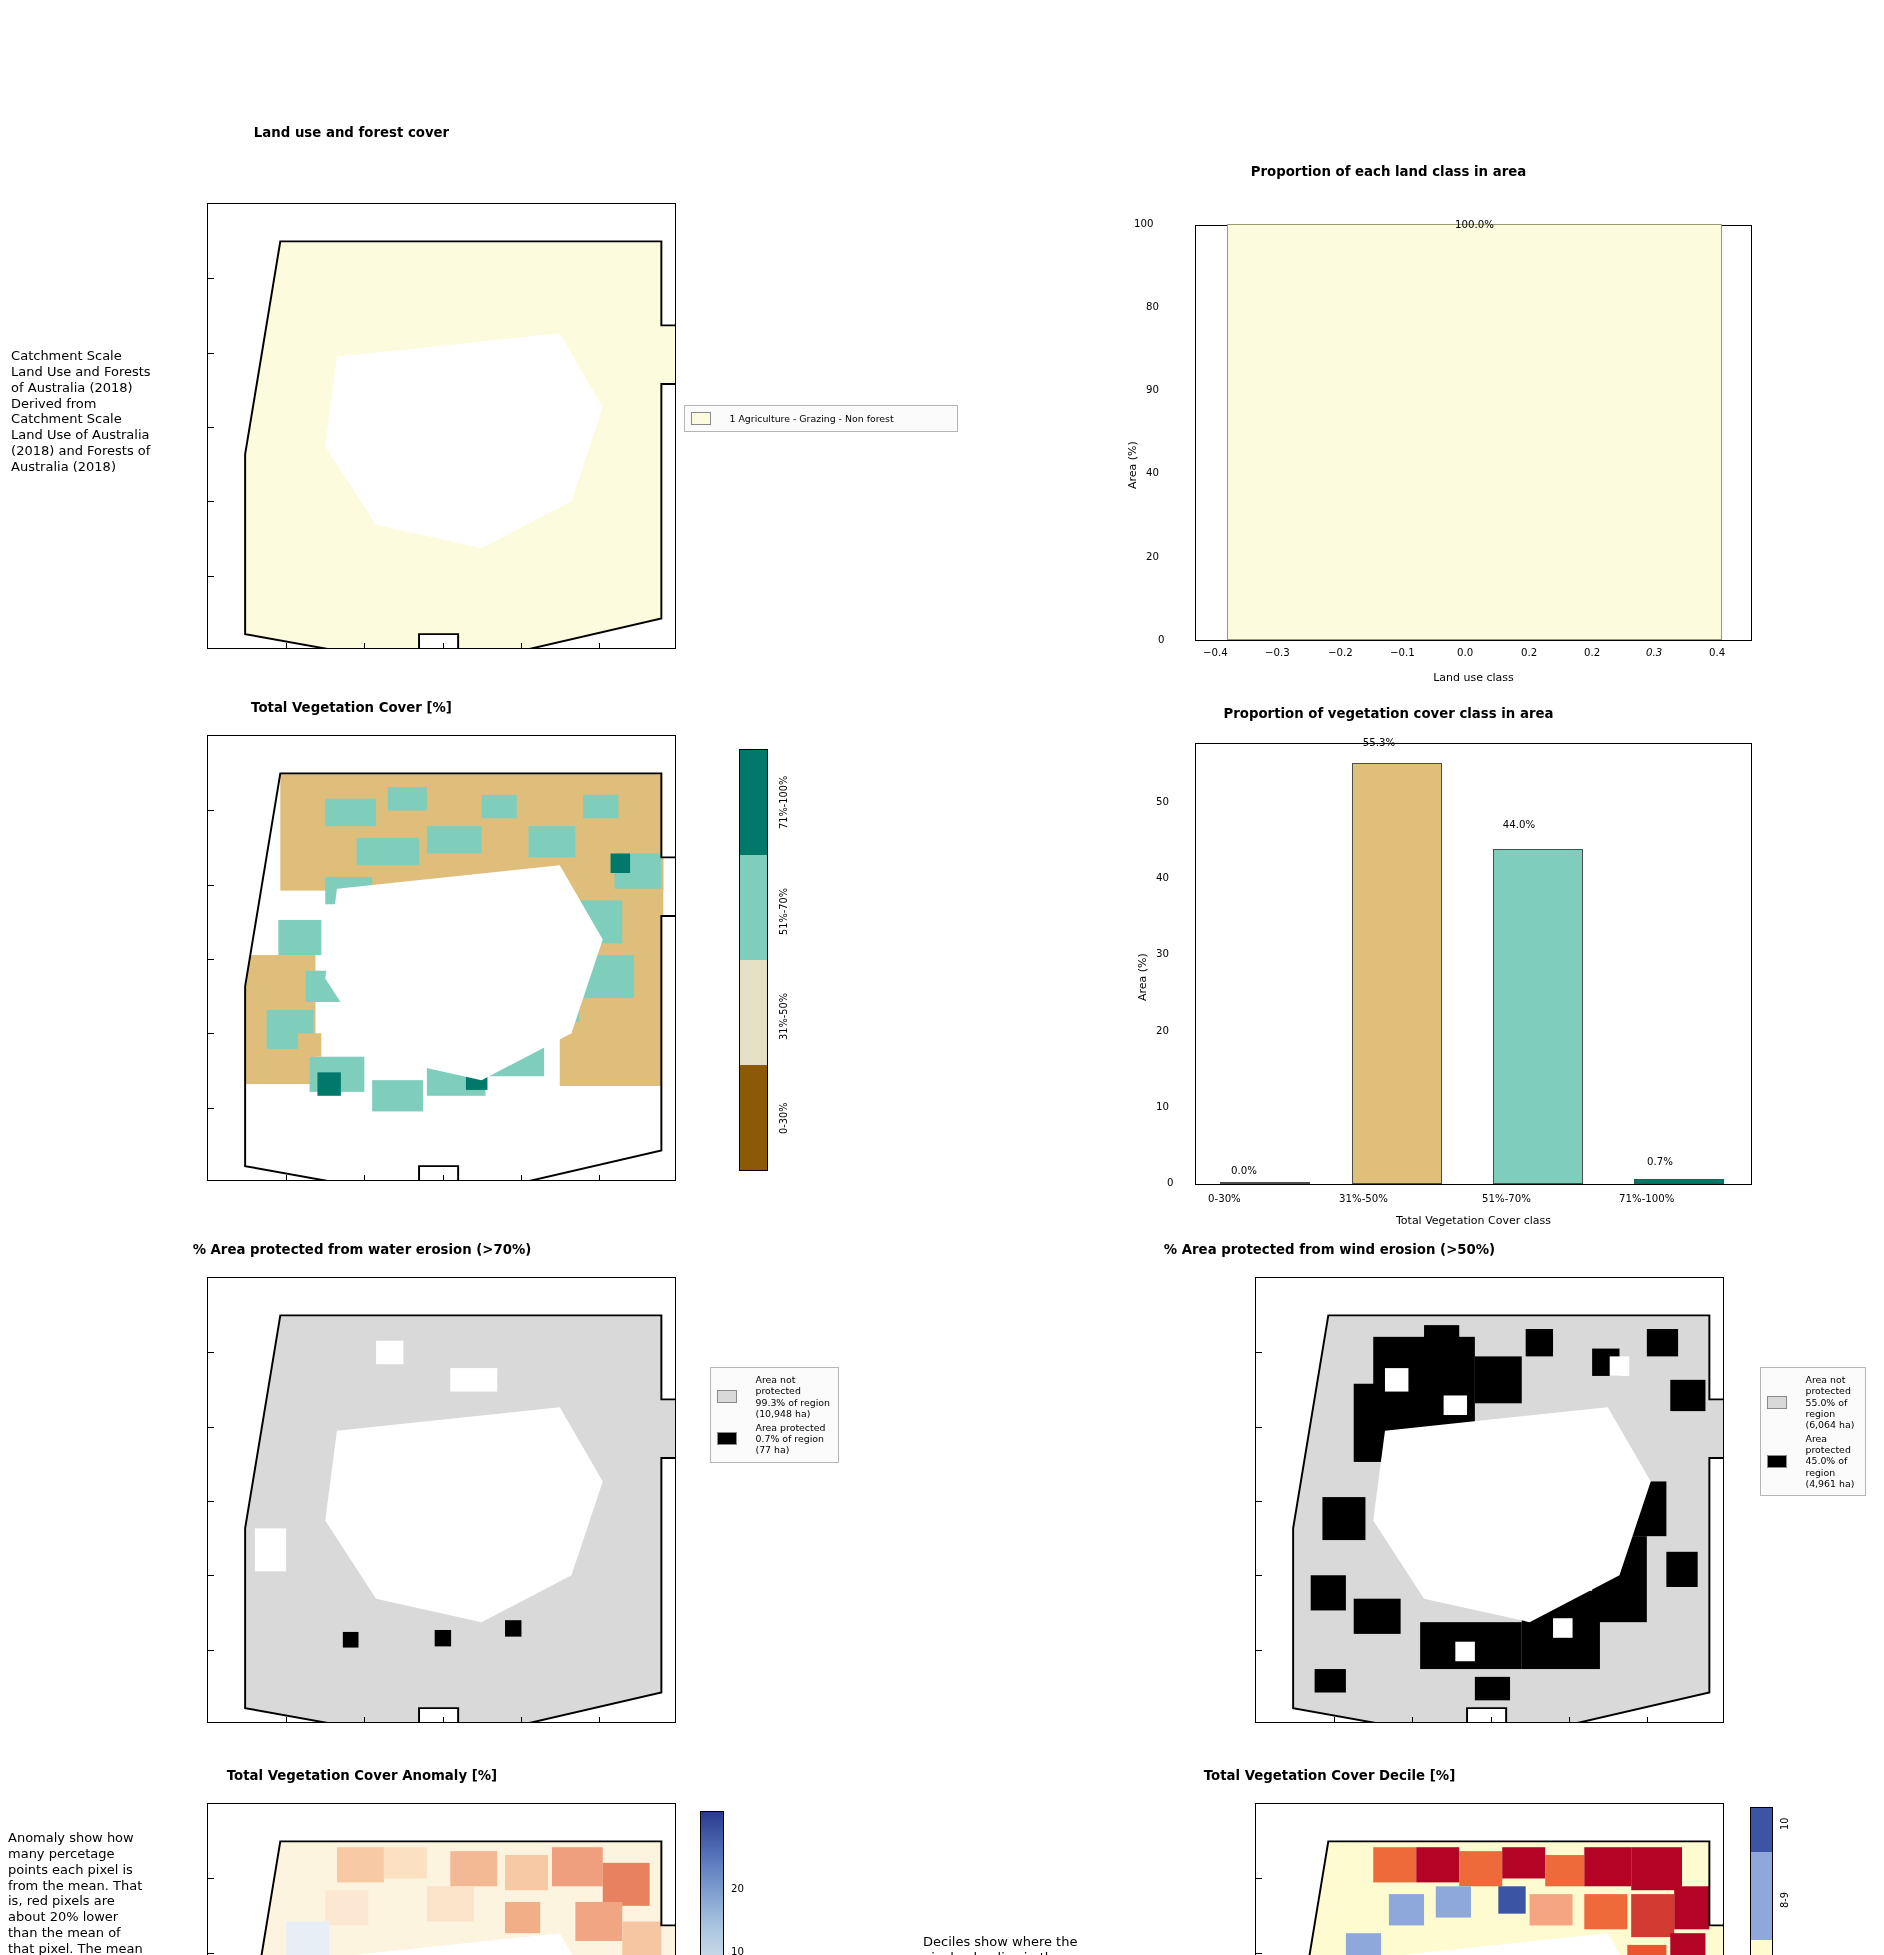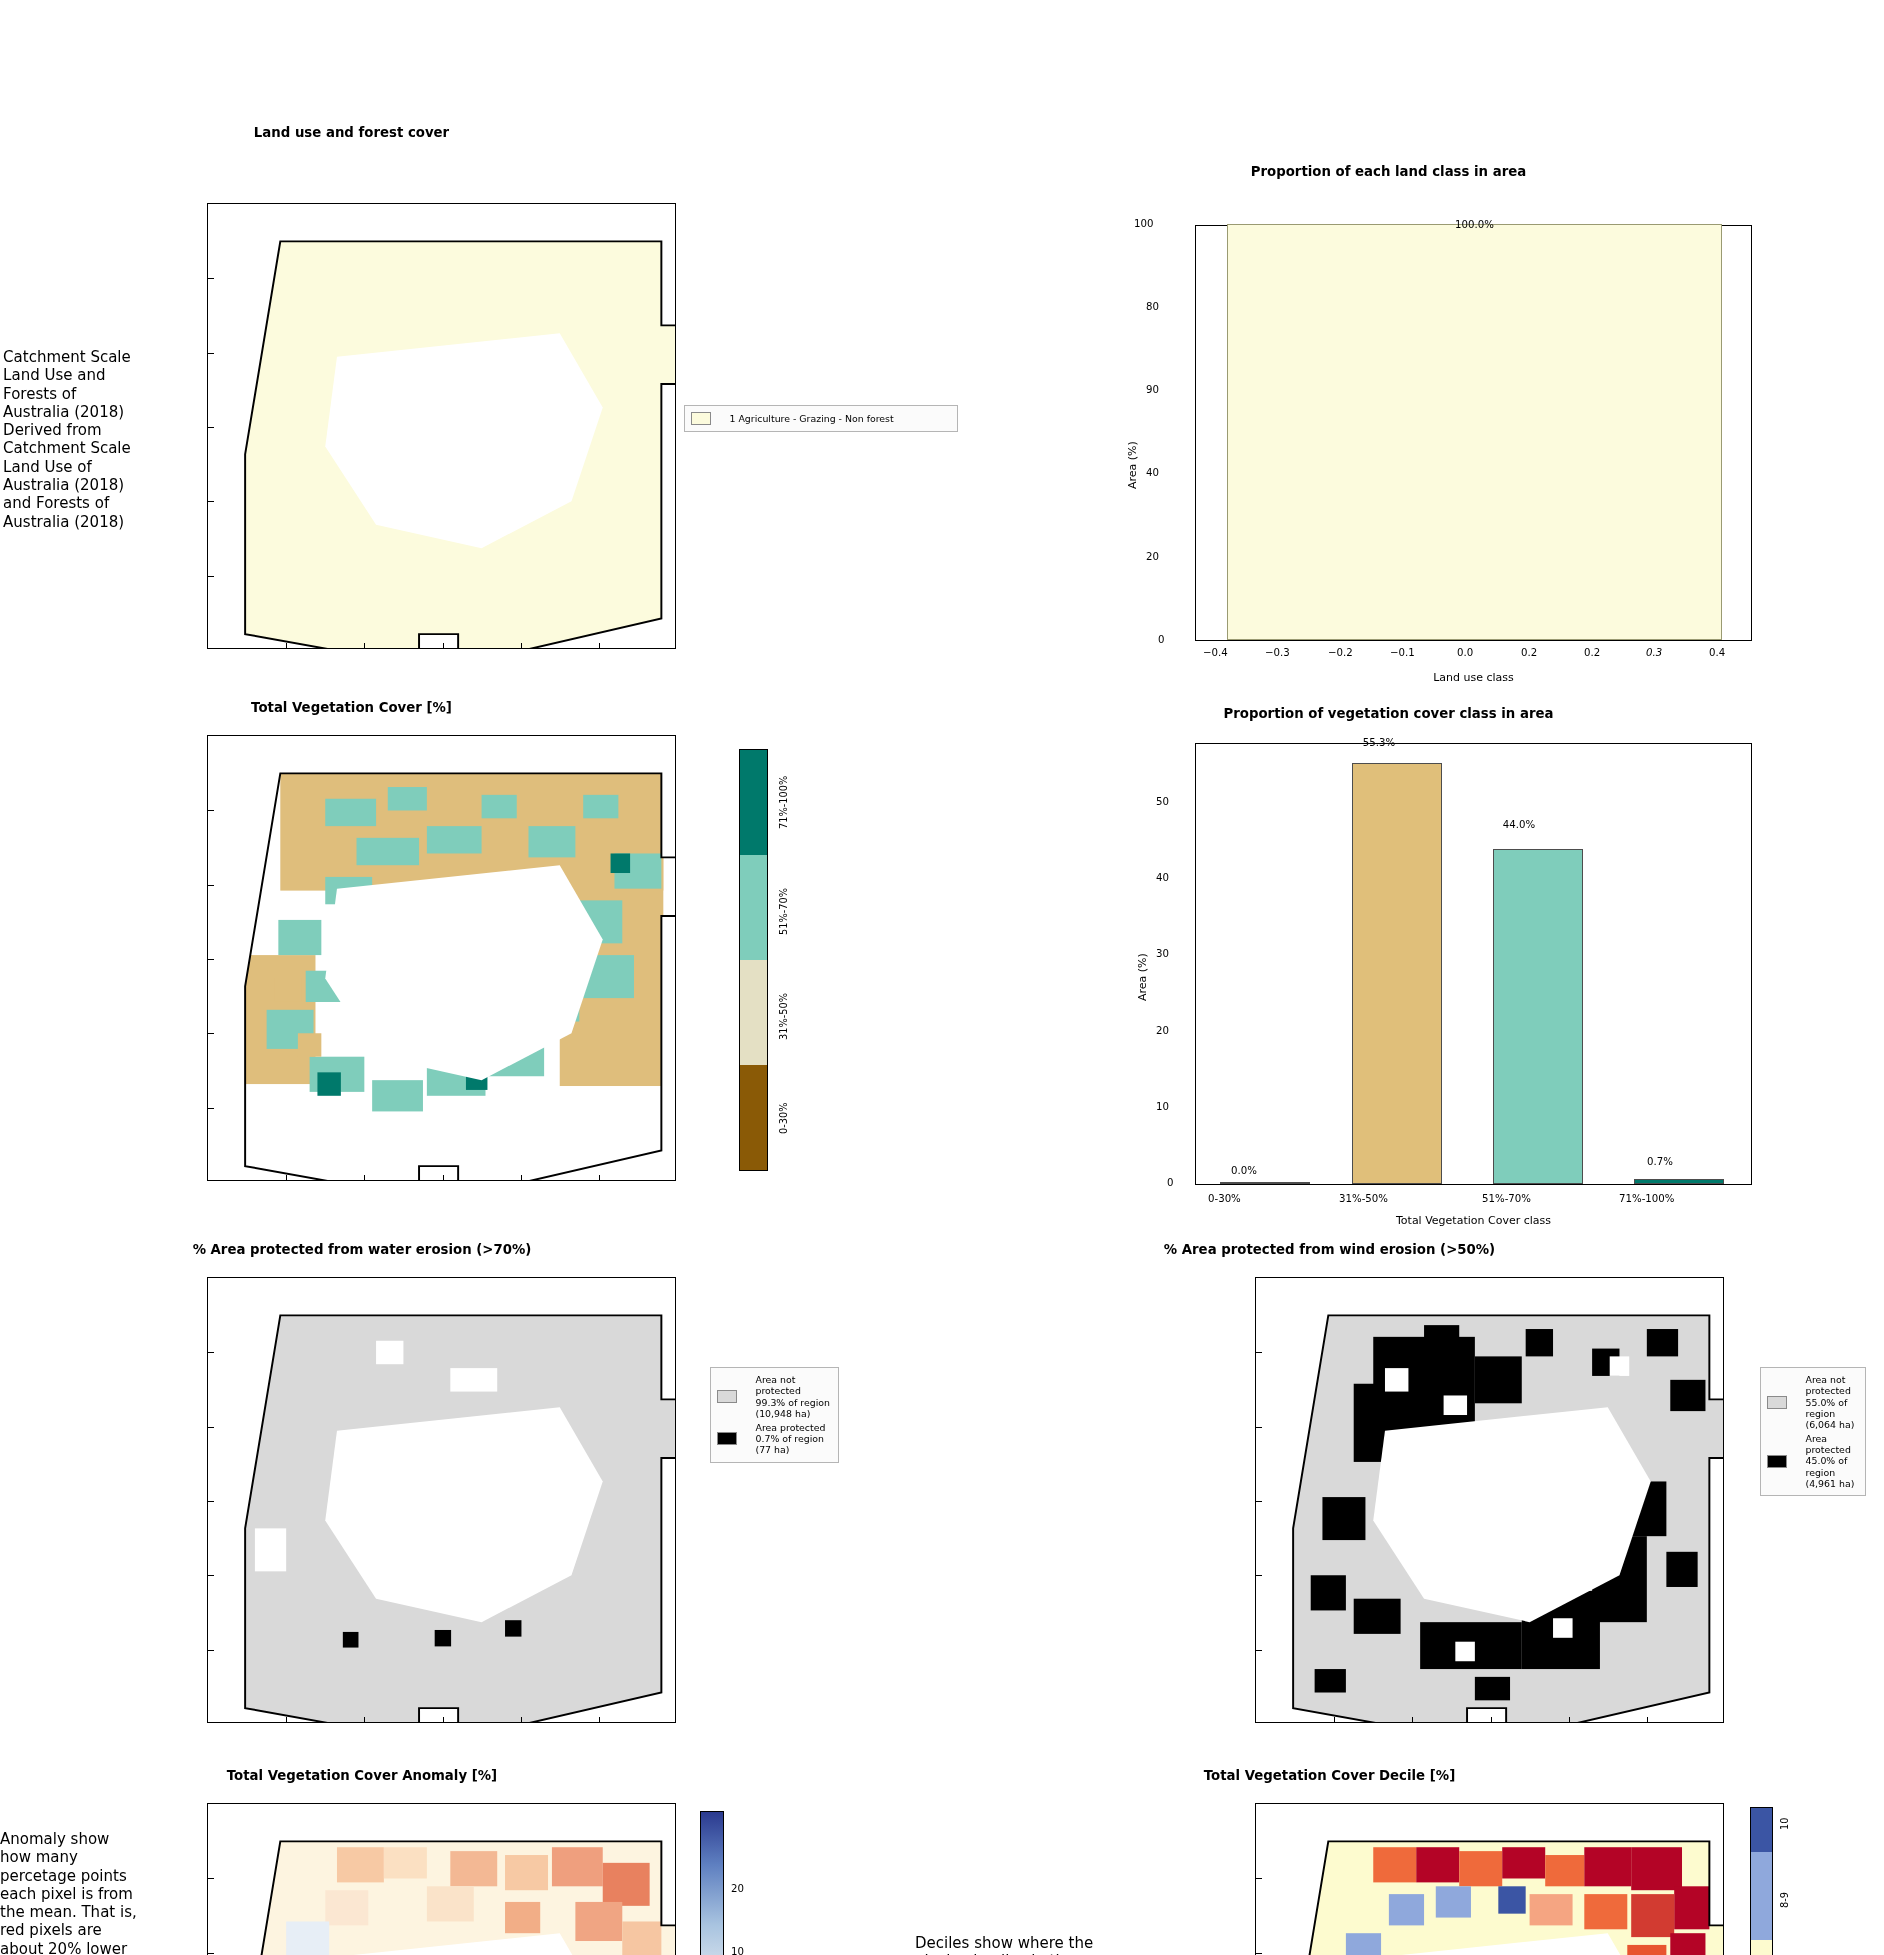--- a/index.html
+++ b/index.html
@@ -9,21 +9,21 @@
   .main-title{position:absolute;left:0;top:7.8px;width:1884px;text-align:center;font-size:24px;font-weight:bold;font-family:"DejaVu Sans",sans-serif;}
 
   .panel-title{position:absolute;text-align:center;font-size:13.3px;font-weight:bold;}
 
   
   .mapbox{position:absolute;border:0.8px solid #000;background:#fff;box-sizing:border-box;overflow:hidden;}
   .mapbox .ticks{position:absolute;left:0;top:0;width:100%;height:100%;}
   .tick-b{position:absolute;bottom:0;width:0.8px;height:5.5px;background:#000;}
   .tick-l{position:absolute;left:0;height:0.8px;width:5.5px;background:#000;}
 
-  .sidenote{position:absolute;font-size:15px;line-height:1.22;color:#000;}
+  .sidenote{position:absolute;font-size:13px;line-height:1.22;color:#000;margin-left:8px;}
 
   .legendbox{position:absolute;border:0.4px solid #b5b5b5;background:#fbfbfb;box-sizing:border-box;padding:3.9px 5.5px;font-size:9.4px;}
   .legrow{display:flex;align-items:center;gap:19px;margin:2.3px 0;}
   .swatch{width:18px;height:11px;border:0.4px solid #8a8a8a;flex:none;}
   .legtext{font-size:9.4px;line-height:1.2;}
 
   
   .axisbox{position:absolute;border:0.8px solid #000;background:#fff;box-sizing:border-box;}
   .axis-label-x{position:absolute;text-align:center;font-size:11px;}
   .axis-label-y{position:absolute;font-size:11px;transform:rotate(-90deg);transform-origin:left top;white-space:nowrap;}

